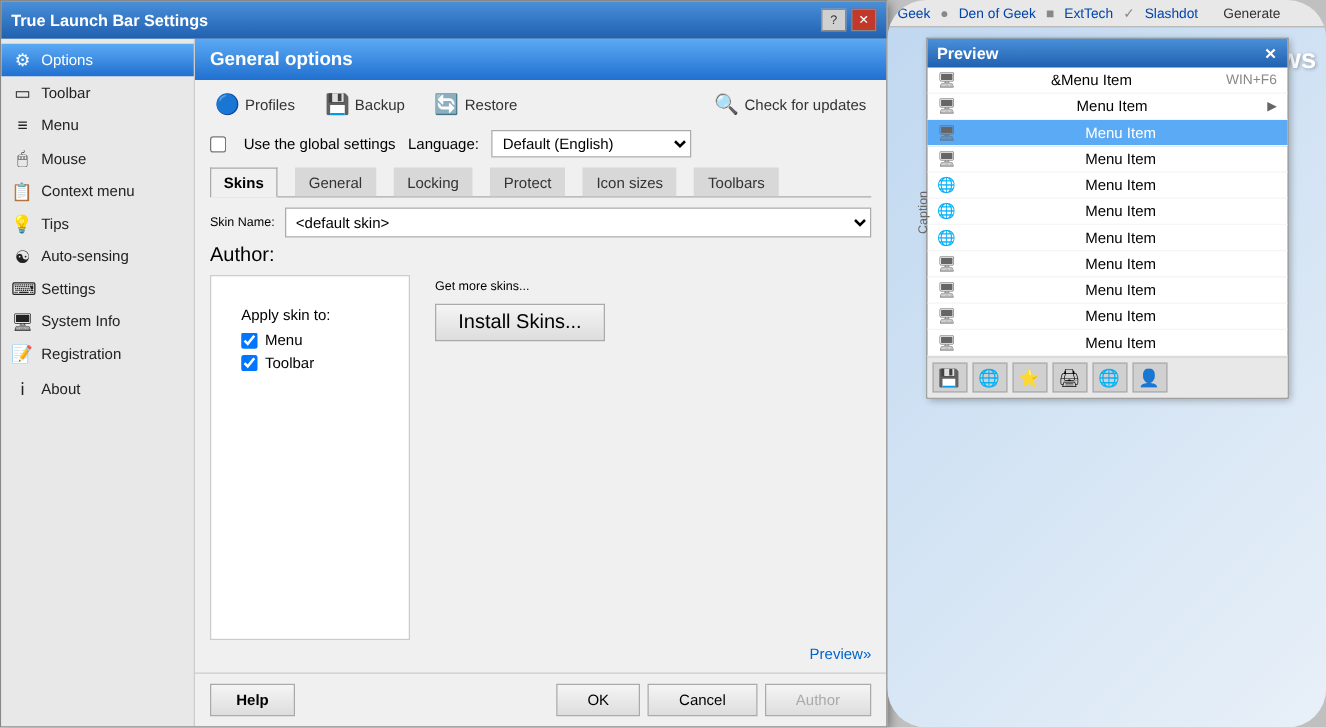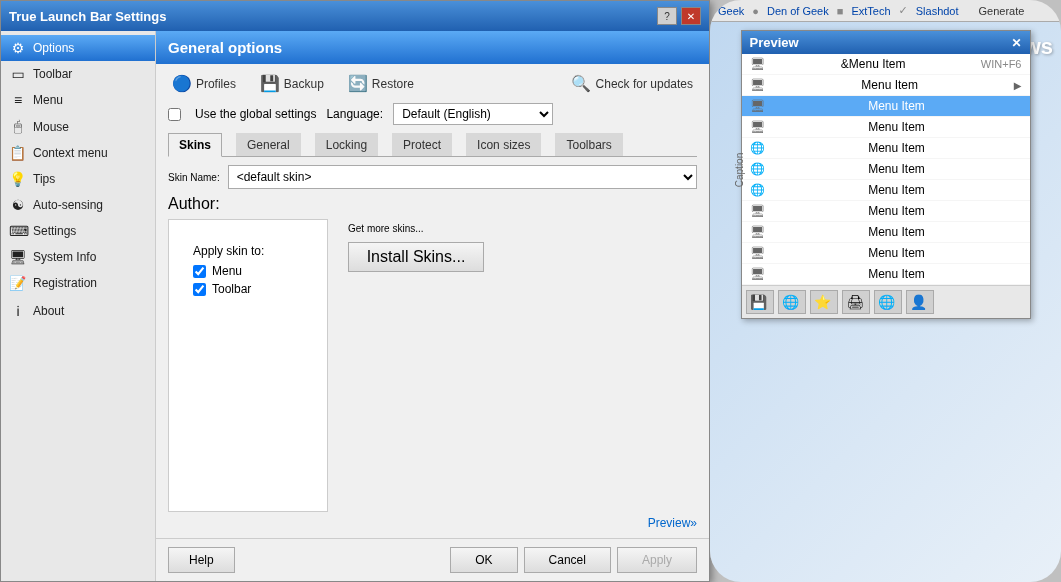--- a/index.html
+++ b/index.html
@@ -182,20 +182,21 @@
       align-items: center;
       border-top: 1px solid #ccc;
       background: #f0f0f0;
     }
     .help-btn {
       padding: 5px 20px;
       border: 1px solid #aaa;
       background: linear-gradient(to bottom, #f5f5f5, #ddd);
       cursor: pointer;
       font-size: 12px;
+      font-weight: bold;
     }
     .right-btns { display: flex; gap: 6px; }
     .action-btn {
       padding: 5px 24px;
       border: 1px solid #aaa;
       background: linear-gradient(to bottom, #f5f5f5, #ddd);
       cursor: pointer;
       font-size: 12px;
     }
     .action-btn.disabled { color: #aaa; cursor: default; }
@@ -455,21 +456,21 @@
 
           <a class="preview-link" href="#">Preview»</a>
         </div>
       </div>
 
       <div class="bottom-bar">
         <button class="help-btn">Help</button>
         <div class="right-btns">
           <button class="action-btn">OK</button>
           <button class="action-btn">Cancel</button>
-          <button class="action-btn disabled">Apply</button>
+          <button class="action-btn disabled">Author</button>
         </div>
       </div>
     </div>
   </div>
 </div>
 
 <div class="right-panel">
 
   <div class="browser-bar">
     <a class="browser-link" href="#">Geek</a>

